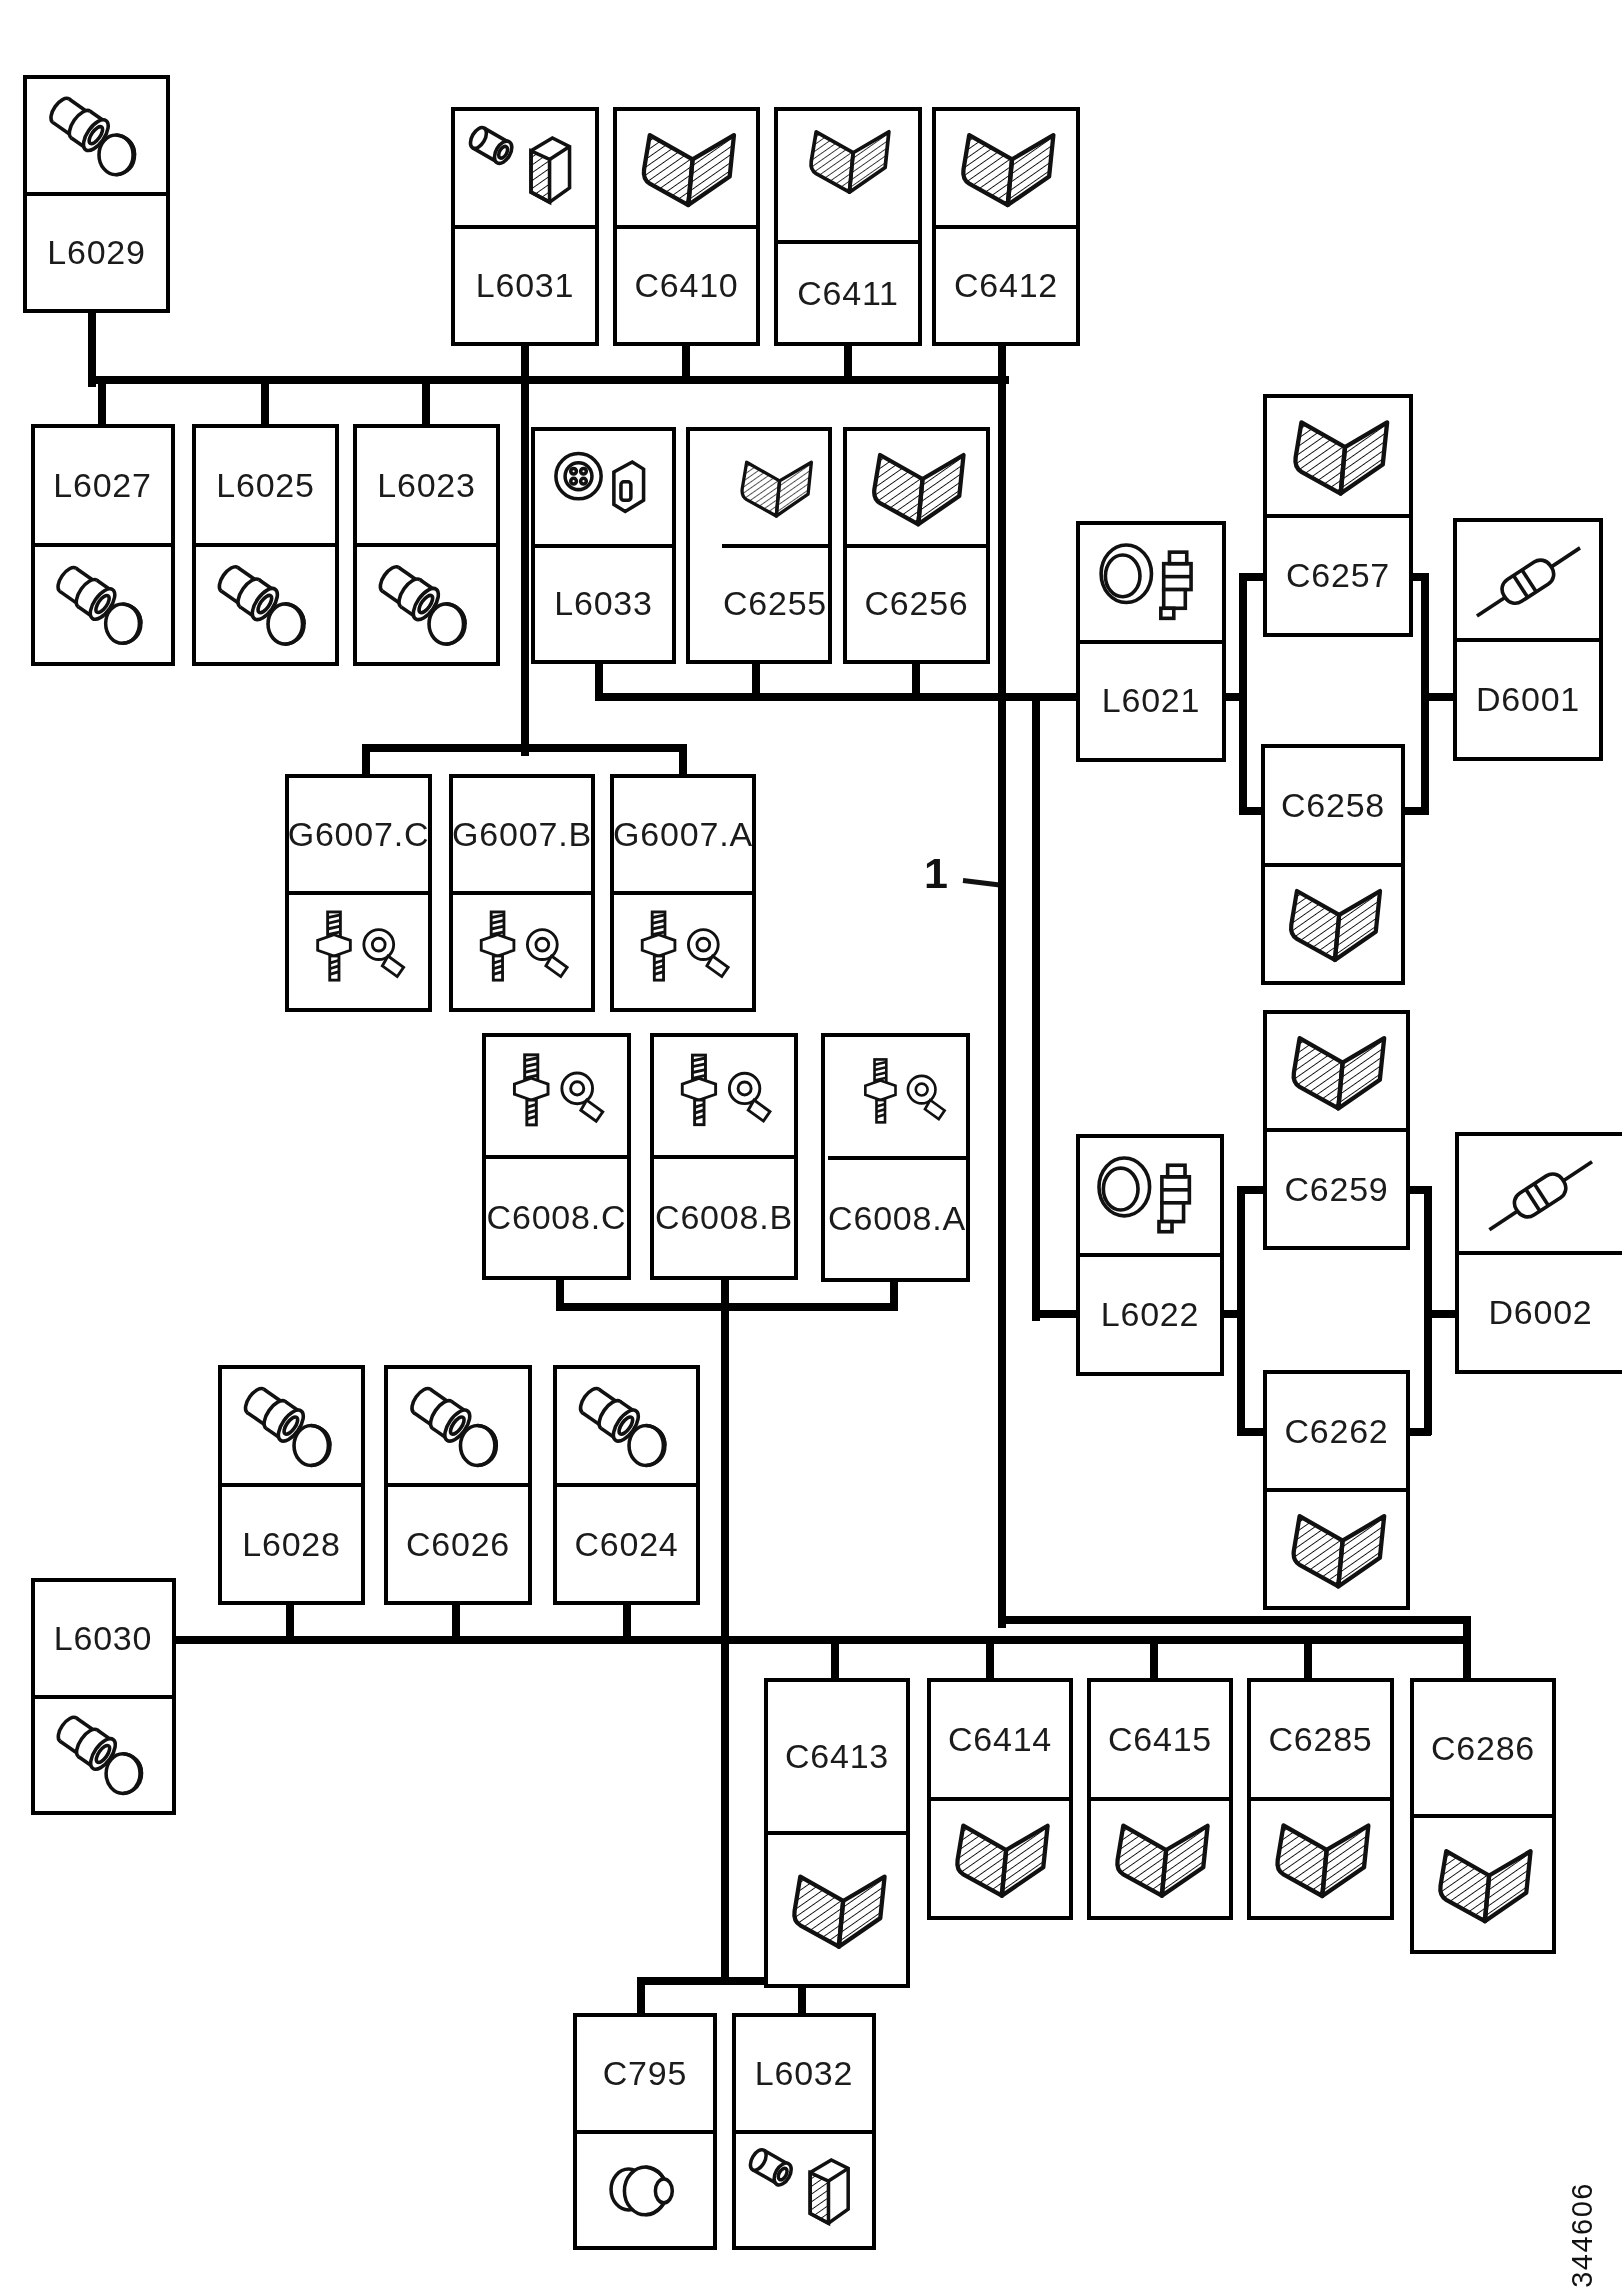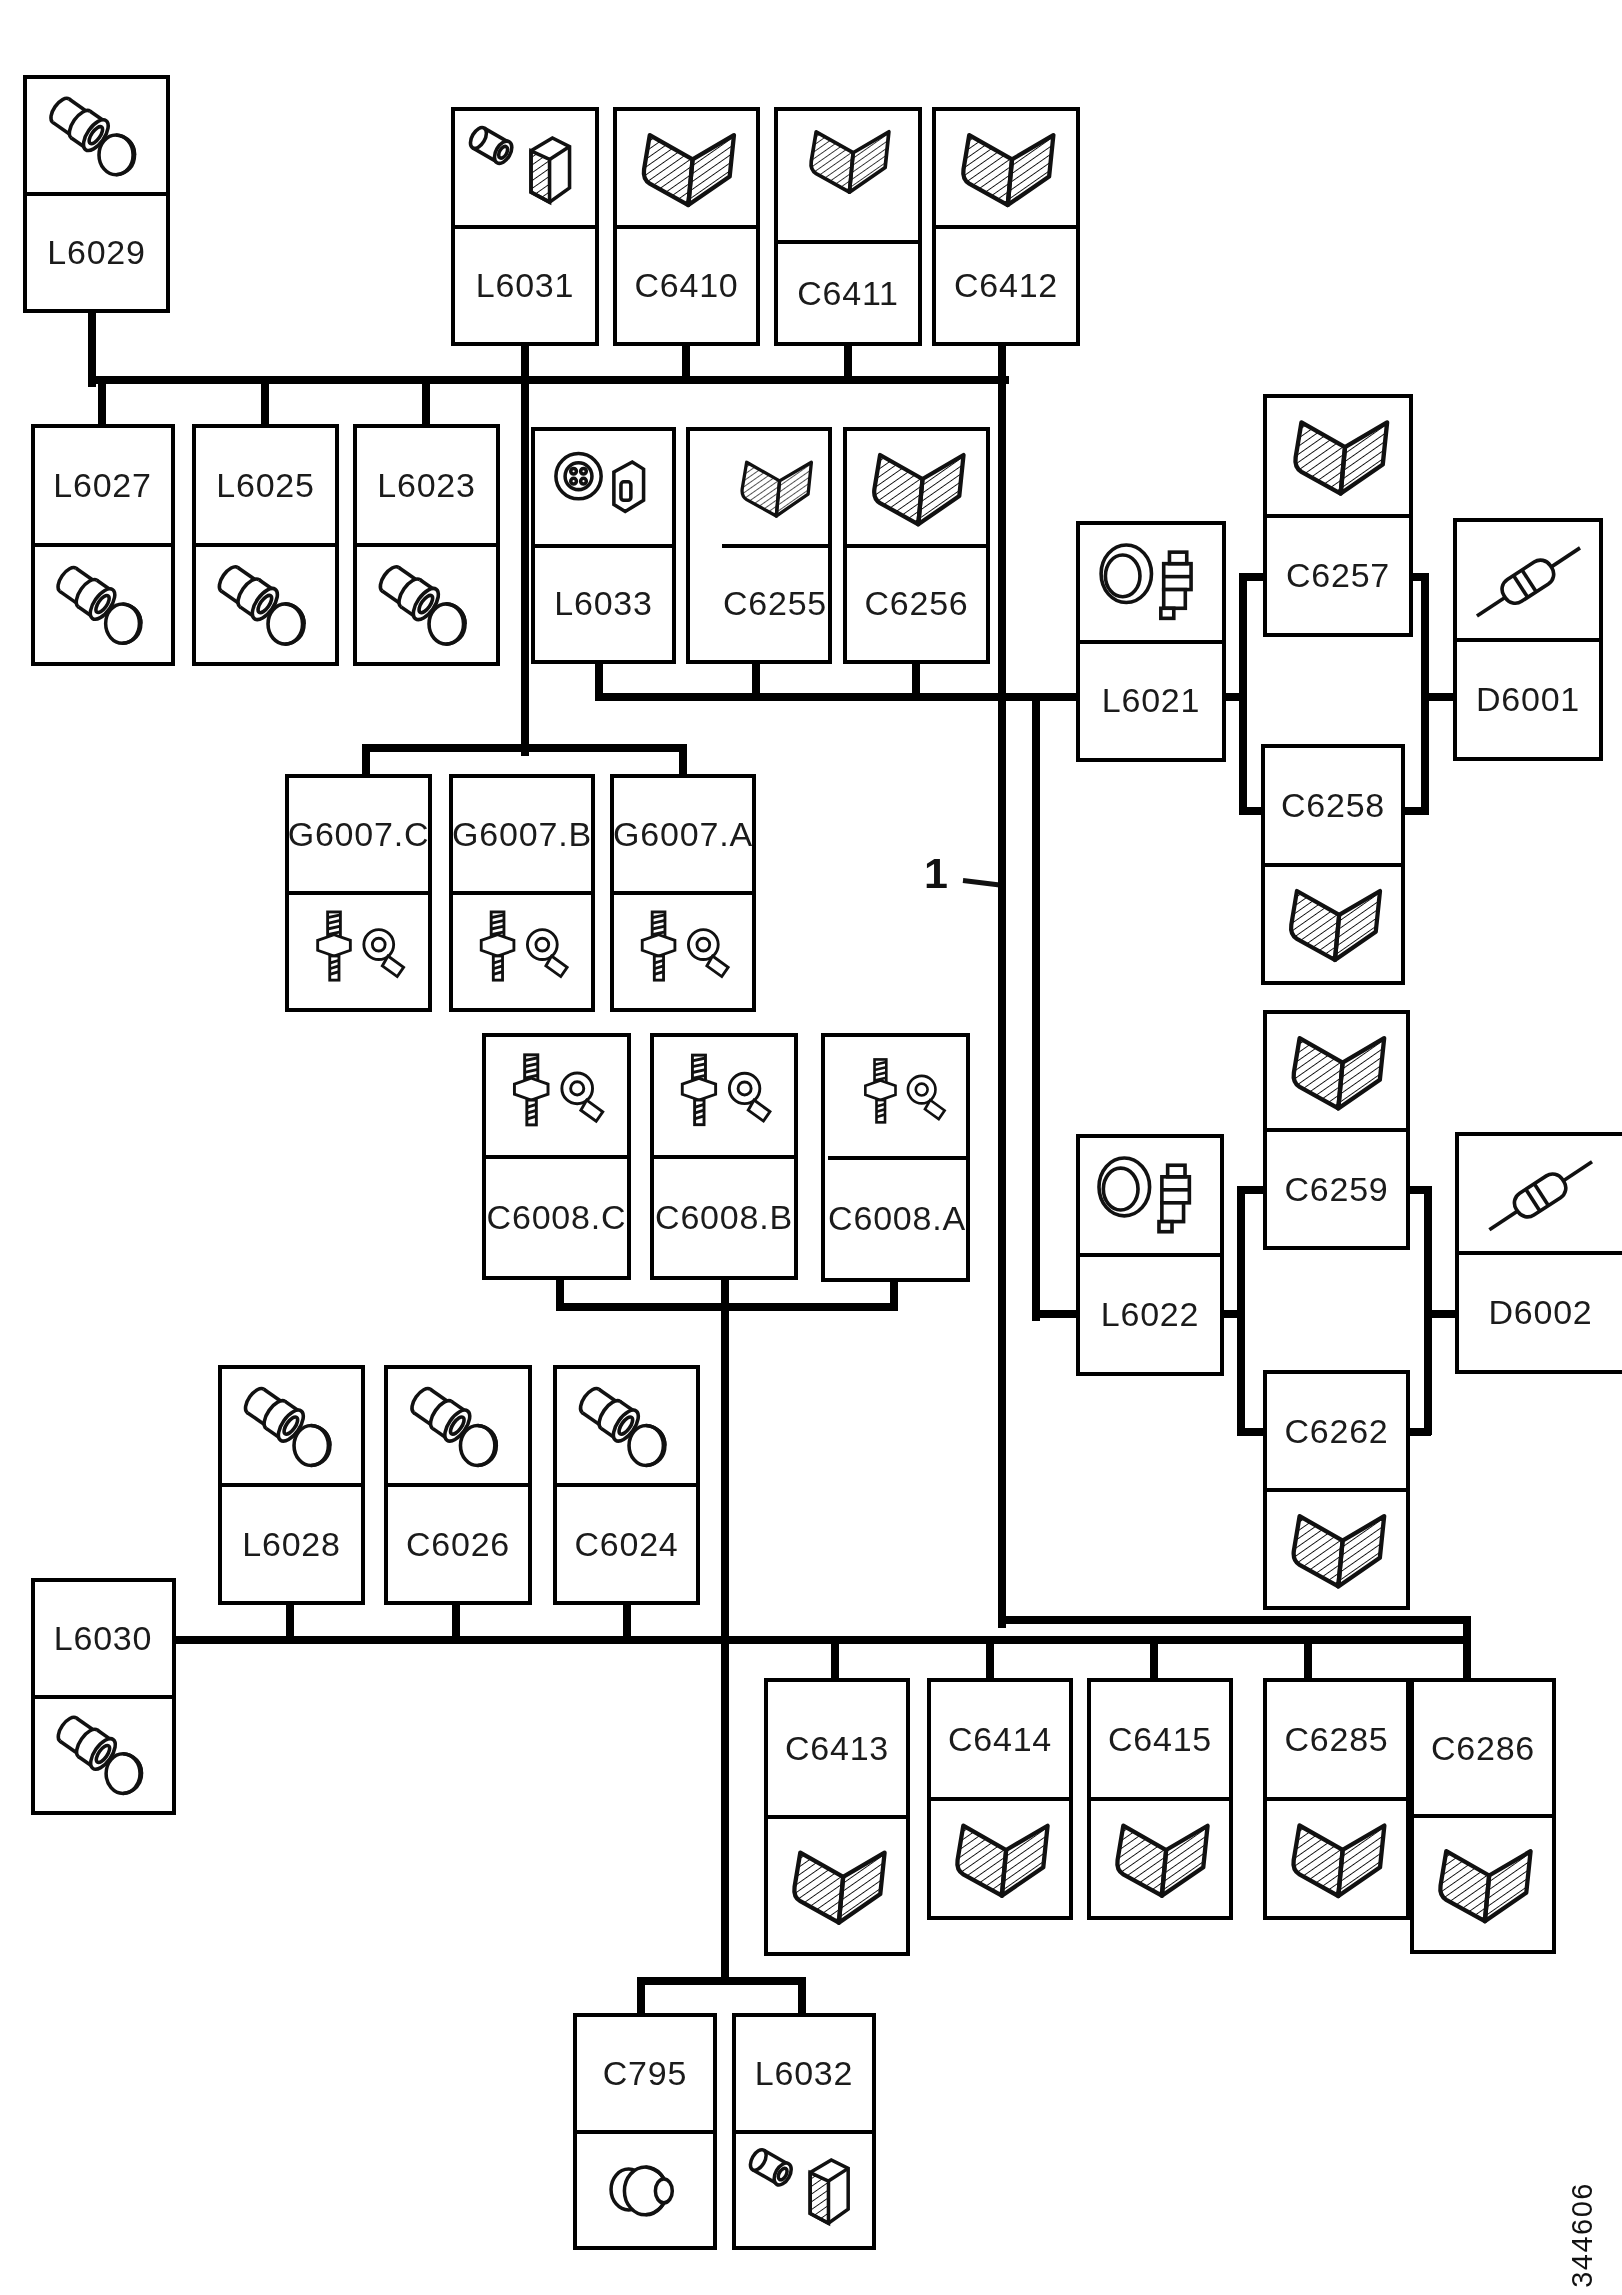--- a/index.html
+++ b/index.html
@@ -656,21 +656,21 @@
     <ellipse cx="90" cy="52" rx="12" ry="25"></ellipse>
     <ellipse cx="90" cy="52" rx="6" ry="14"></ellipse>
   </g>
   <ellipse cx="113" cy="97" rx="24" ry="28"></ellipse>
   <path d="M113 69 c17 2 26 13 26 28 c0 15 -9 26 -26 28" fill="none"></path>
   <path d="M118 70 c15 3 22 14 22 27" fill="none" stroke-width="3"></path>
 </g>
         </svg>
       </div>
     </div>
-    <div class="box" style="left: 764px; top: 1678px; width: 146px; height: 278px;">
+    <div class="box" style="left: 764px; top: 1678px; width: 146px; height: 310px;">
       <div class="sec">
         <span class="part-label">C6413</span>
       </div>
       <div class="sec lower">
         <svg viewBox="0 0 170 140">
           <g stroke="#111" stroke-width="6" stroke-linejoin="round" fill="url(#hatch)">
   <path d="M34 24 L94 58 L88 122 L34 92 Q24 86 26 72 Z"></path>
   <path d="M94 58 L152 24 L146 82 L88 122 Z"></path>
 </g>
         </svg>
@@ -695,21 +695,21 @@
       </div>
       <div class="sec lower">
         <svg viewBox="0 0 170 140">
           <g stroke="#111" stroke-width="6" stroke-linejoin="round" fill="url(#hatch)">
   <path d="M34 24 L94 58 L88 122 L34 92 Q24 86 26 72 Z"></path>
   <path d="M94 58 L152 24 L146 82 L88 122 Z"></path>
 </g>
         </svg>
       </div>
     </div>
-    <div class="box" style="left: 1247px; top: 1678px; width: 147px; height: 242px; margin-left: 16px;">
+    <div class="box" style="left: 1247px; top: 1678px; width: 147px; height: 242px;">
       <div class="sec">
         <span class="part-label">C6285</span>
       </div>
       <div class="sec lower">
         <svg viewBox="0 0 170 140">
           <g stroke="#111" stroke-width="6" stroke-linejoin="round" fill="url(#hatch)">
   <path d="M34 24 L94 58 L88 122 L34 92 Q24 86 26 72 Z"></path>
   <path d="M94 58 L152 24 L146 82 L88 122 Z"></path>
 </g>
         </svg>

